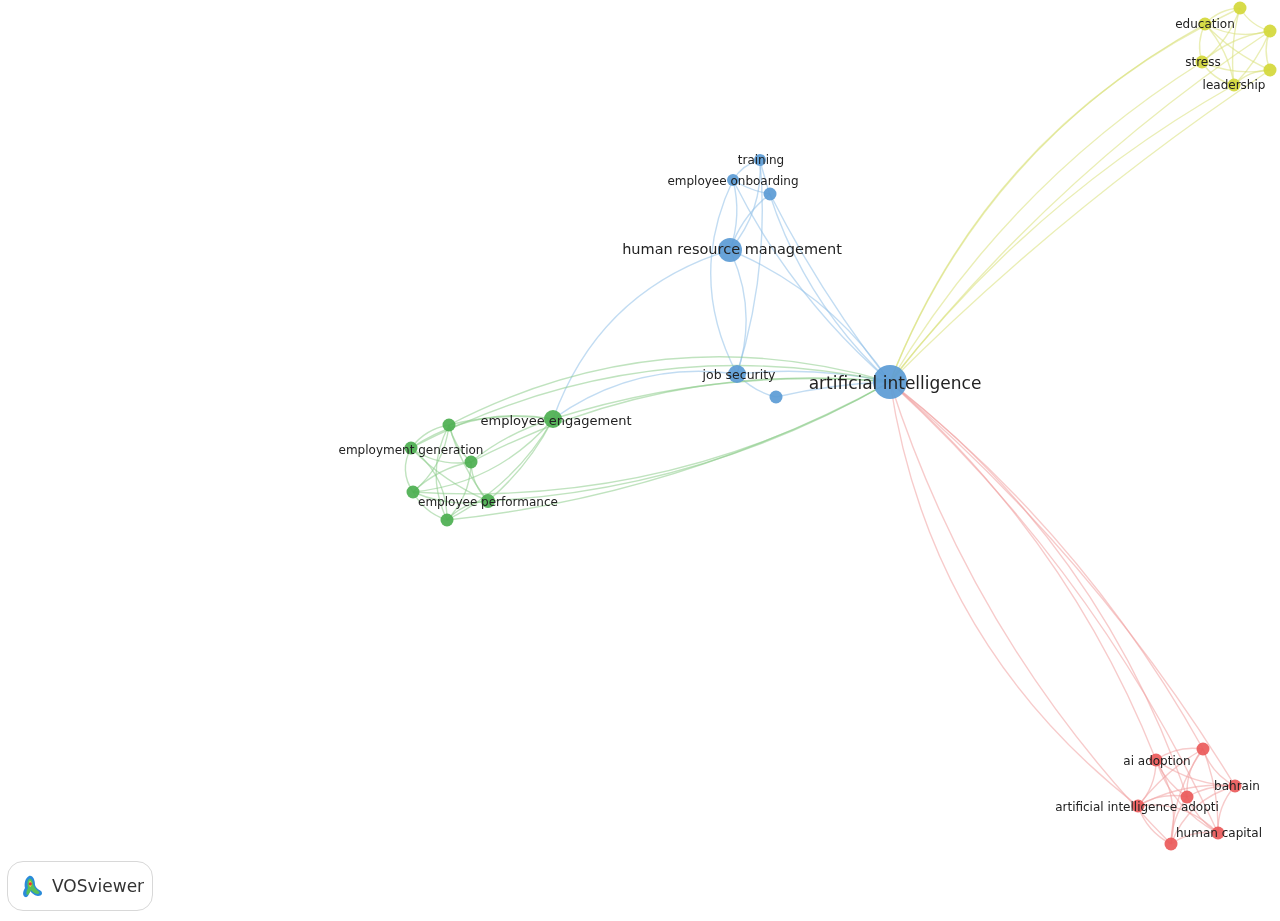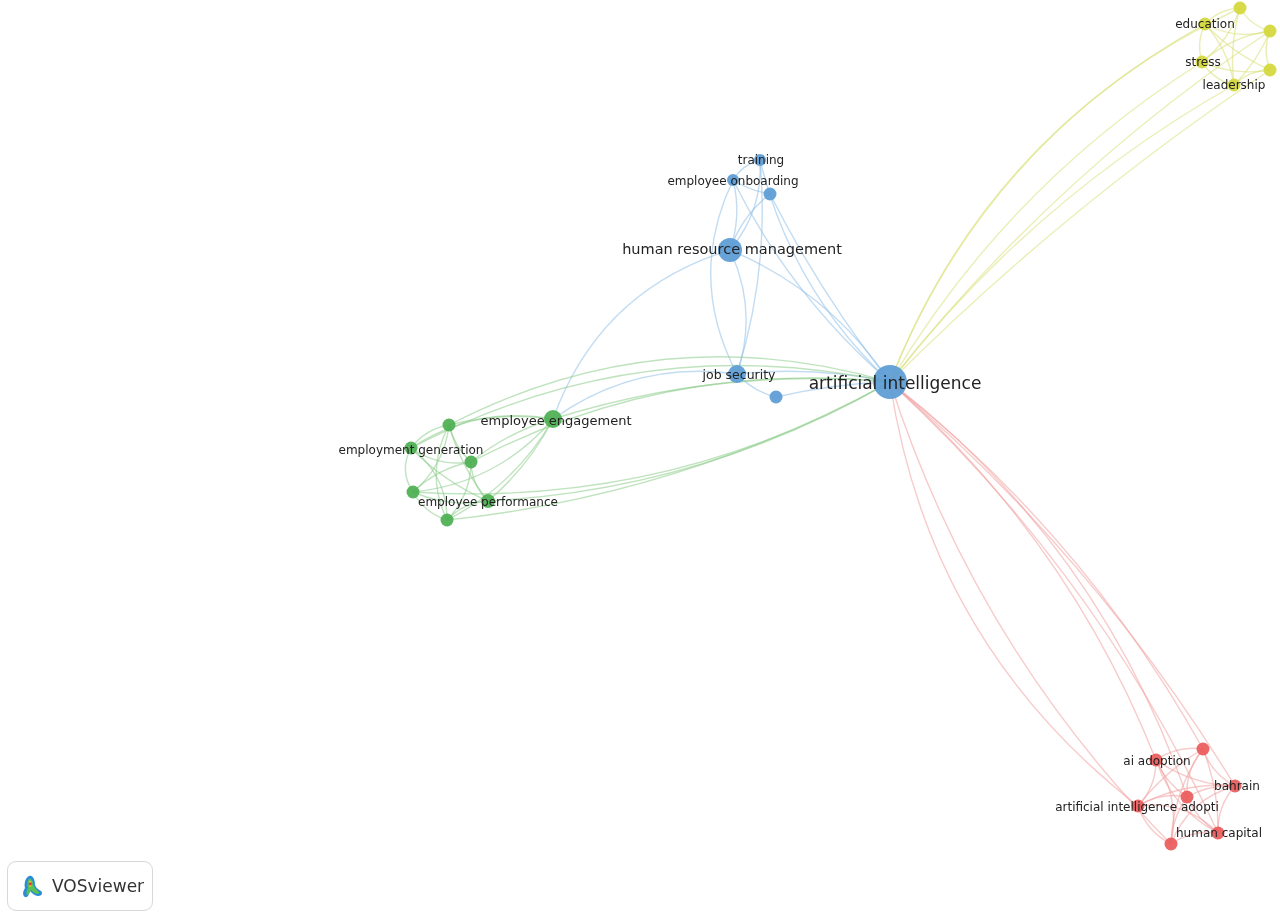--- a/index.html
+++ b/index.html
@@ -4,21 +4,21 @@
   <style>
     html, body { margin: 0; padding: 0; background: #ffffff; }
     body { width: 1280px; height: 921px; position: relative; overflow: hidden;
            font-family: "DejaVu Sans", "Liberation Sans", sans-serif; }
     #network { position: absolute; left: 0; top: 0; width: 1280px; height: 921px; }
     .edge { fill: none; stroke-width: 1.4; stroke-opacity: 0.55; }
     .node { stroke: none; }
     .node-label { fill: #222; paint-order: stroke; stroke: rgba(255,255,255,0.0); }
     .logo-box {
       position: absolute; left: 7px; top: 861px; width: 146px; height: 50px;
-      border: 1px solid #d8d8d8; border-radius: 9px; background: #fff;
+      border: 1px solid #d8d8d8; border-radius: 16px; background: #fff;
       display: flex; align-items: center; box-sizing: border-box; padding-left: 12px;
     }
     .logo-icon { width: 26px; height: 28px; margin-right: 6px; }
     .logo-text { font-size: 17px; color: #333; font-family: "DejaVu Sans", sans-serif; }
   </style>
 </head>
 <body>
 
 <svg id="network" xmlns="http://www.w3.org/2000/svg" width="1280" height="921" viewBox="0 0 1280 921">
   <g id="edges-layer">

